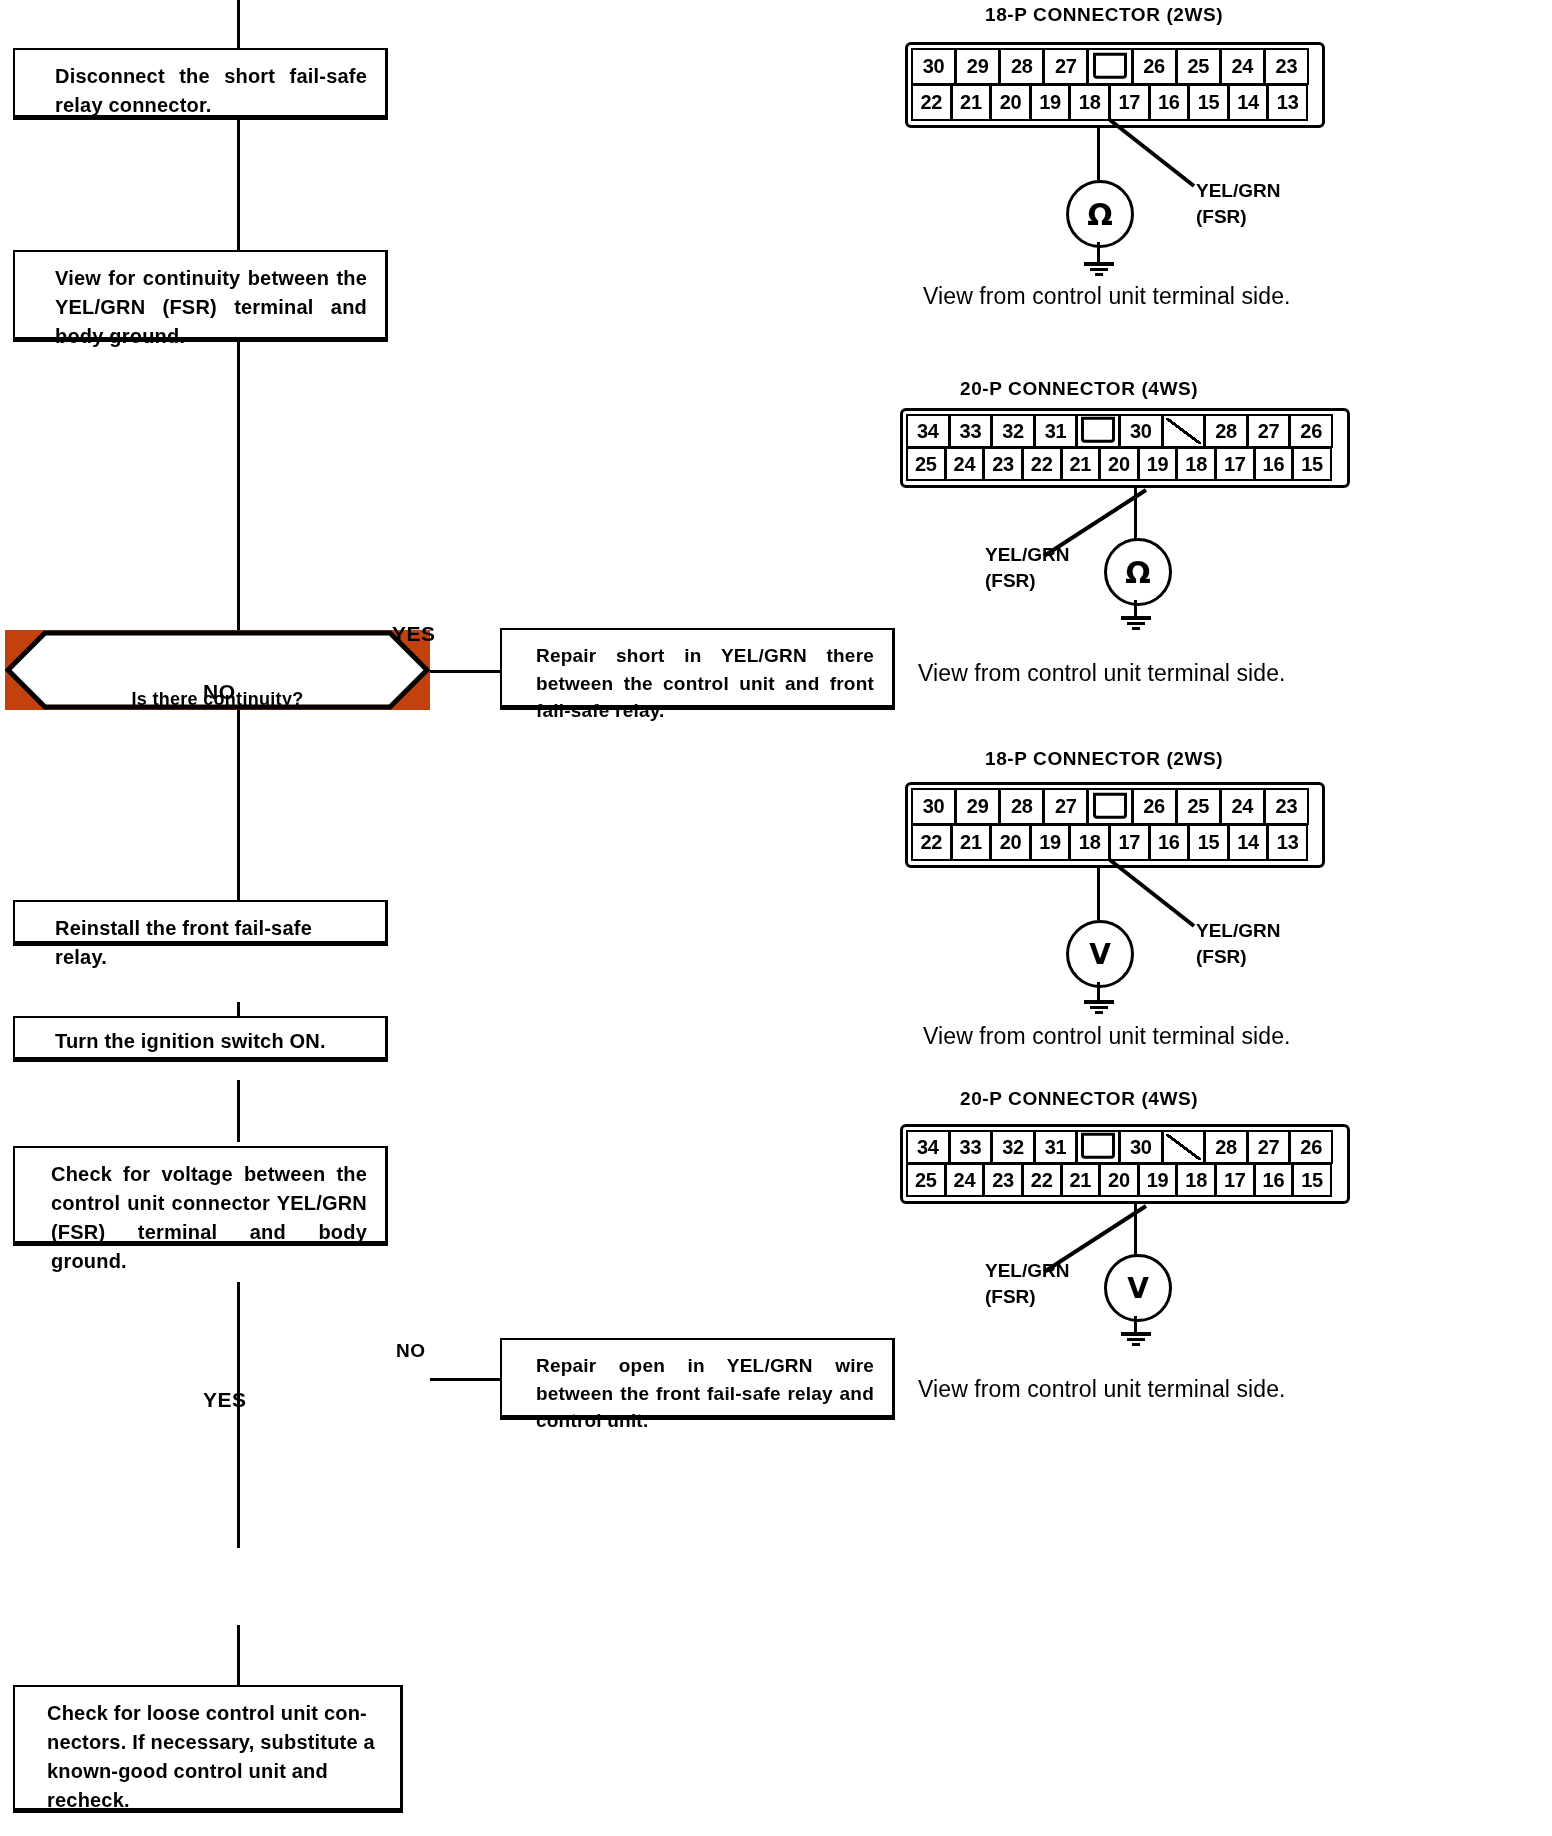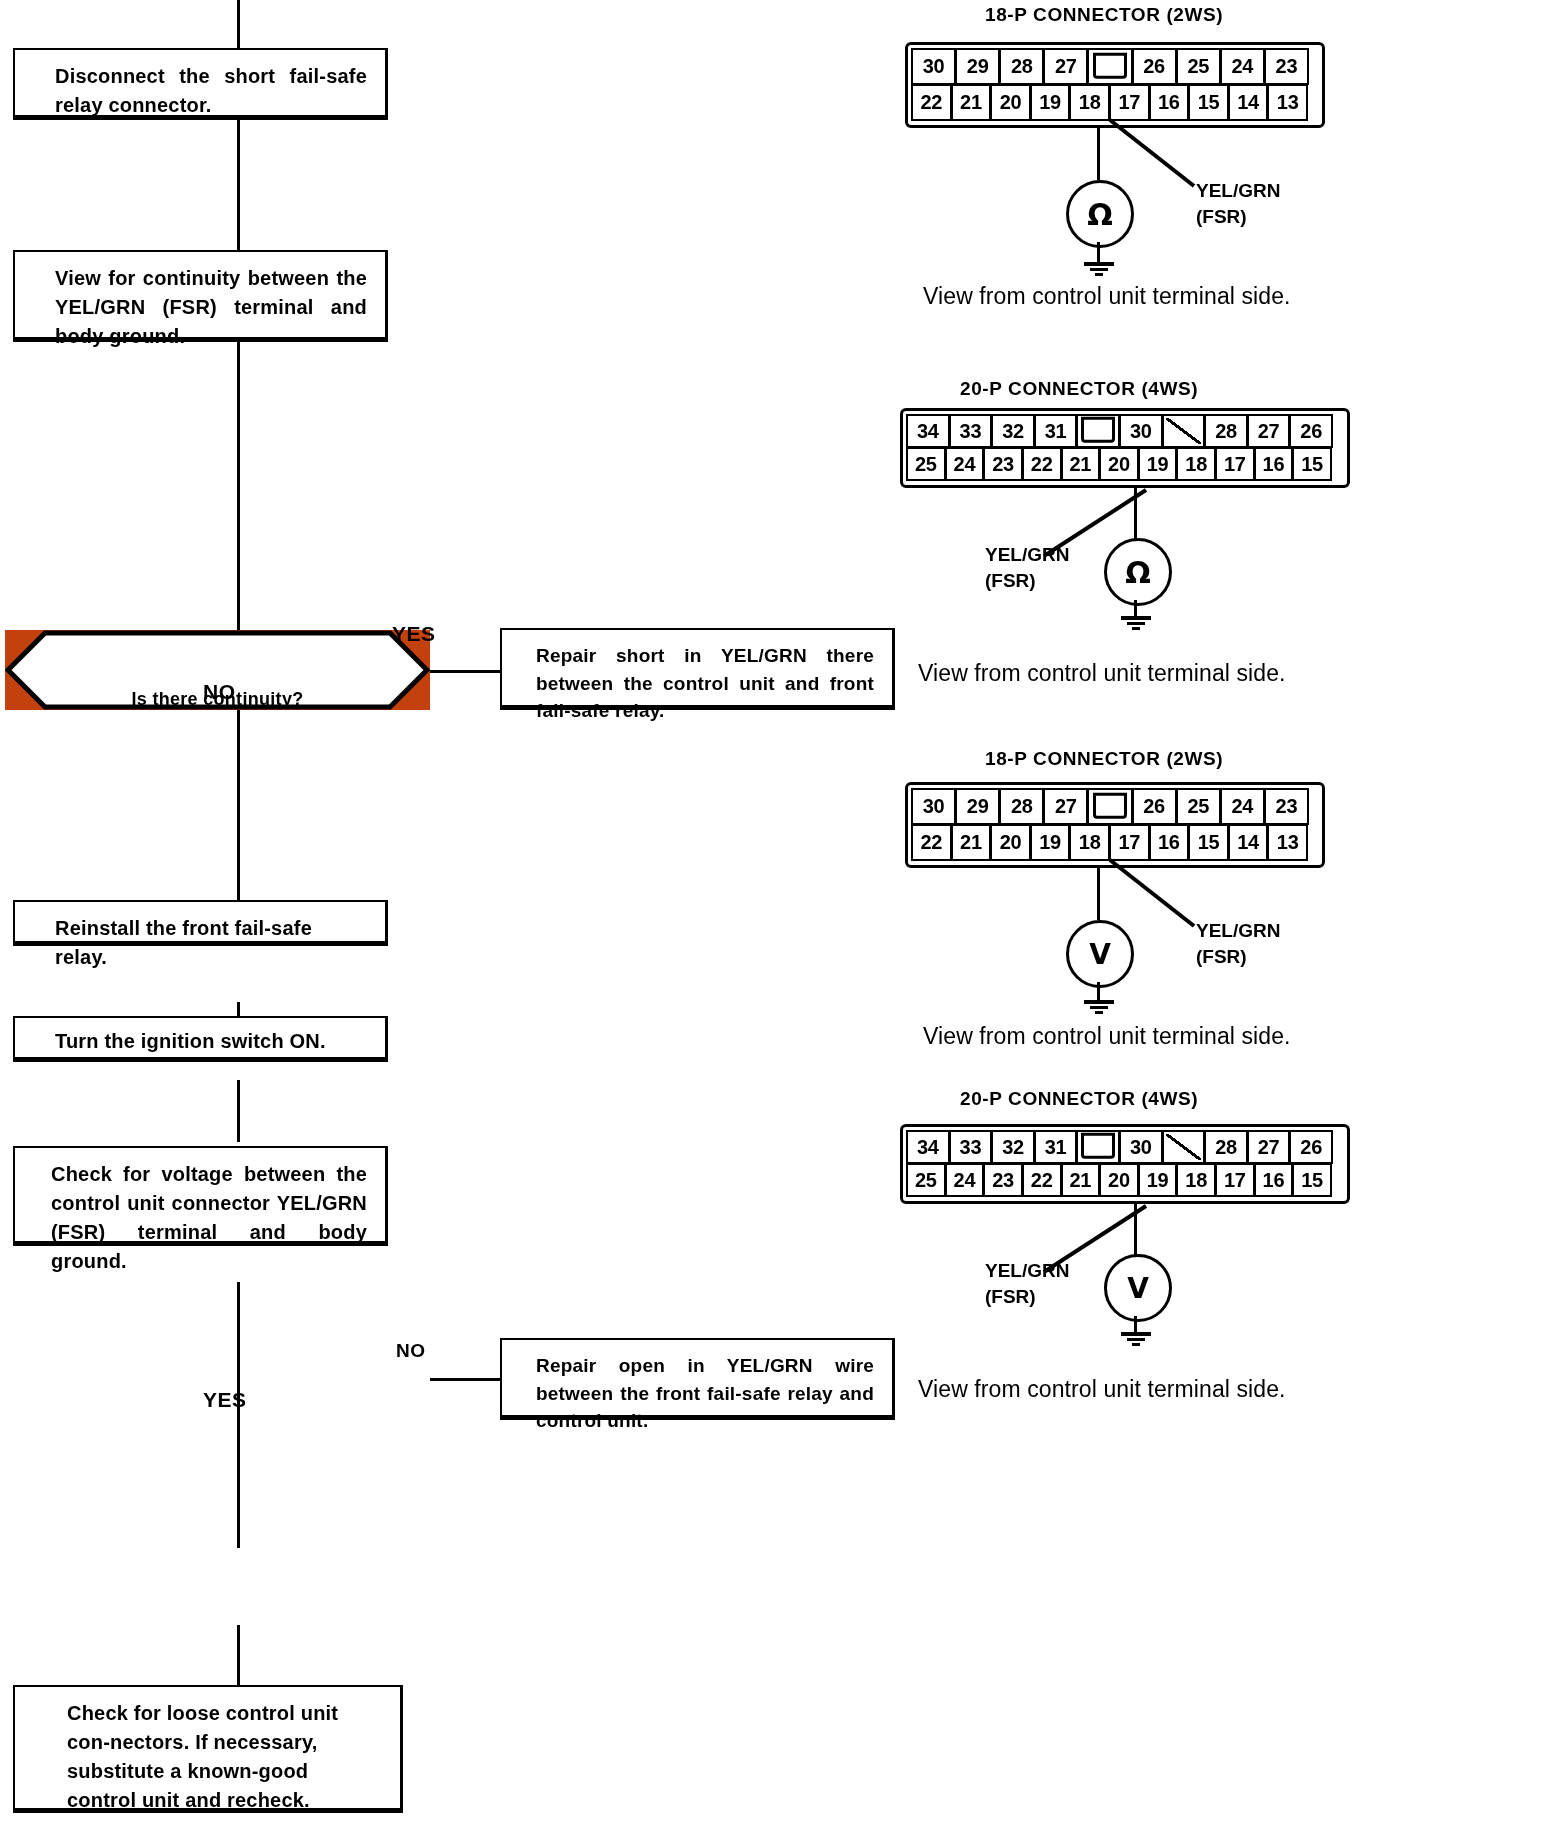--- a/index.html
+++ b/index.html
@@ -214,21 +214,21 @@
   </div>
 
   <div class="flow-box" style="left:13px; top:1016px; width:375px; height:46px; padding-top:9px;">
     <span>Turn the ignition switch ON.</span>
   </div>
 
   <div class="flow-box justify" style="left:13px; top:1146px; width:375px; height:100px; padding-left:36px;">
     <span>Check for voltage between the control unit connector YEL/GRN (FSR) terminal and body ground.</span>
   </div>
 
-  <div class="flow-box" style="left:13px; top:1685px; width:390px; height:128px; padding-left:52px;">
+  <div class="flow-box" style="left:13px; top:1685px; width:390px; height:128px; padding-left:32px;">
     <span>Check for loose control unit con-nectors. If necessary, substitute a known-good control unit and recheck.</span>
   </div>
 
   <div class="hexagon" style="left:5px; top:630px; width:425px; height:80px;">
     <svg class="hexbg" viewBox="0 0 425 80" preserveAspectRatio="none">
       <polygon points="40,3 385,3 422,40 385,77 40,77 3,40" fill="#ffffff" stroke="#000000" stroke-width="5"></polygon>
     </svg>
     <span class="hexlabel">Is there continuity?</span>
   </div>
   <div class="branch-label" style="left:392px; top:622px;">YES</div>

